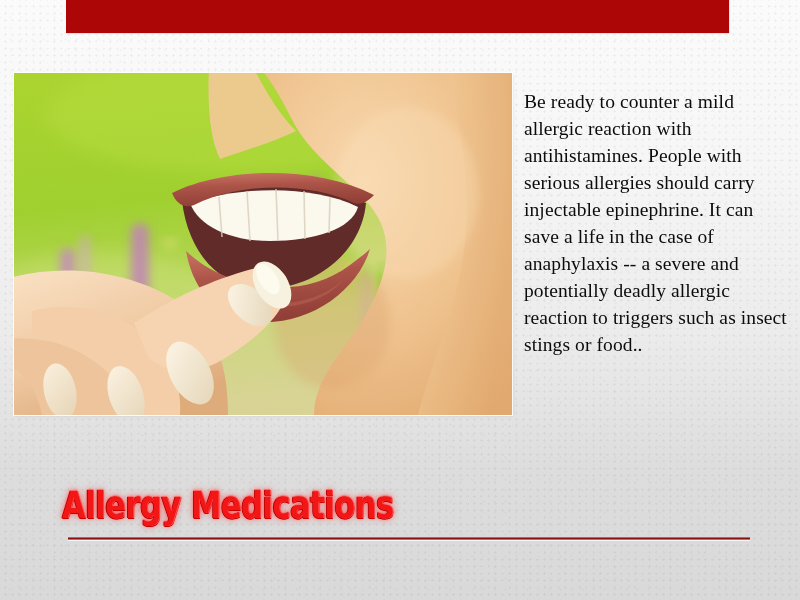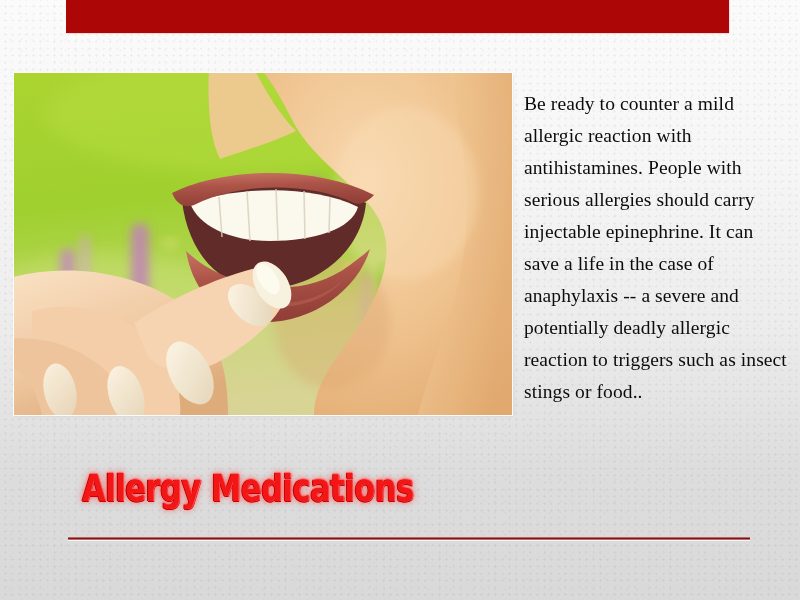--- a/index.html
+++ b/index.html
@@ -60,34 +60,33 @@
   .photo svg { display: block; width: 100%; height: 100%; }
 
   
   .body-text {
     position: absolute;
     left: 524px;
     top: 88px;
     width: 268px;
     font-family: "Liberation Serif", serif;
     font-size: 19.5px;
-    line-height: 32px;
+    line-height: 27px;
     color: #0c0c0c;
     letter-spacing: .1px;
   }
   .body-text p { margin: 0; }
 
   
   .title-wrap {
     position: absolute;
     left: 62px;
-    top: 464px;
+    top: 481px;
     width: 700px;
     height: 48px;
-    margin-left: 20px;
   }
   .slide-title {
     margin: 0;
     font-family: "DejaVu Sans", sans-serif;
     font-size: 38px;
     font-weight: bold;
     letter-spacing: -0.5px;
     color: #f21616;
     transform: scaleX(.80);
     transform-origin: left center;

